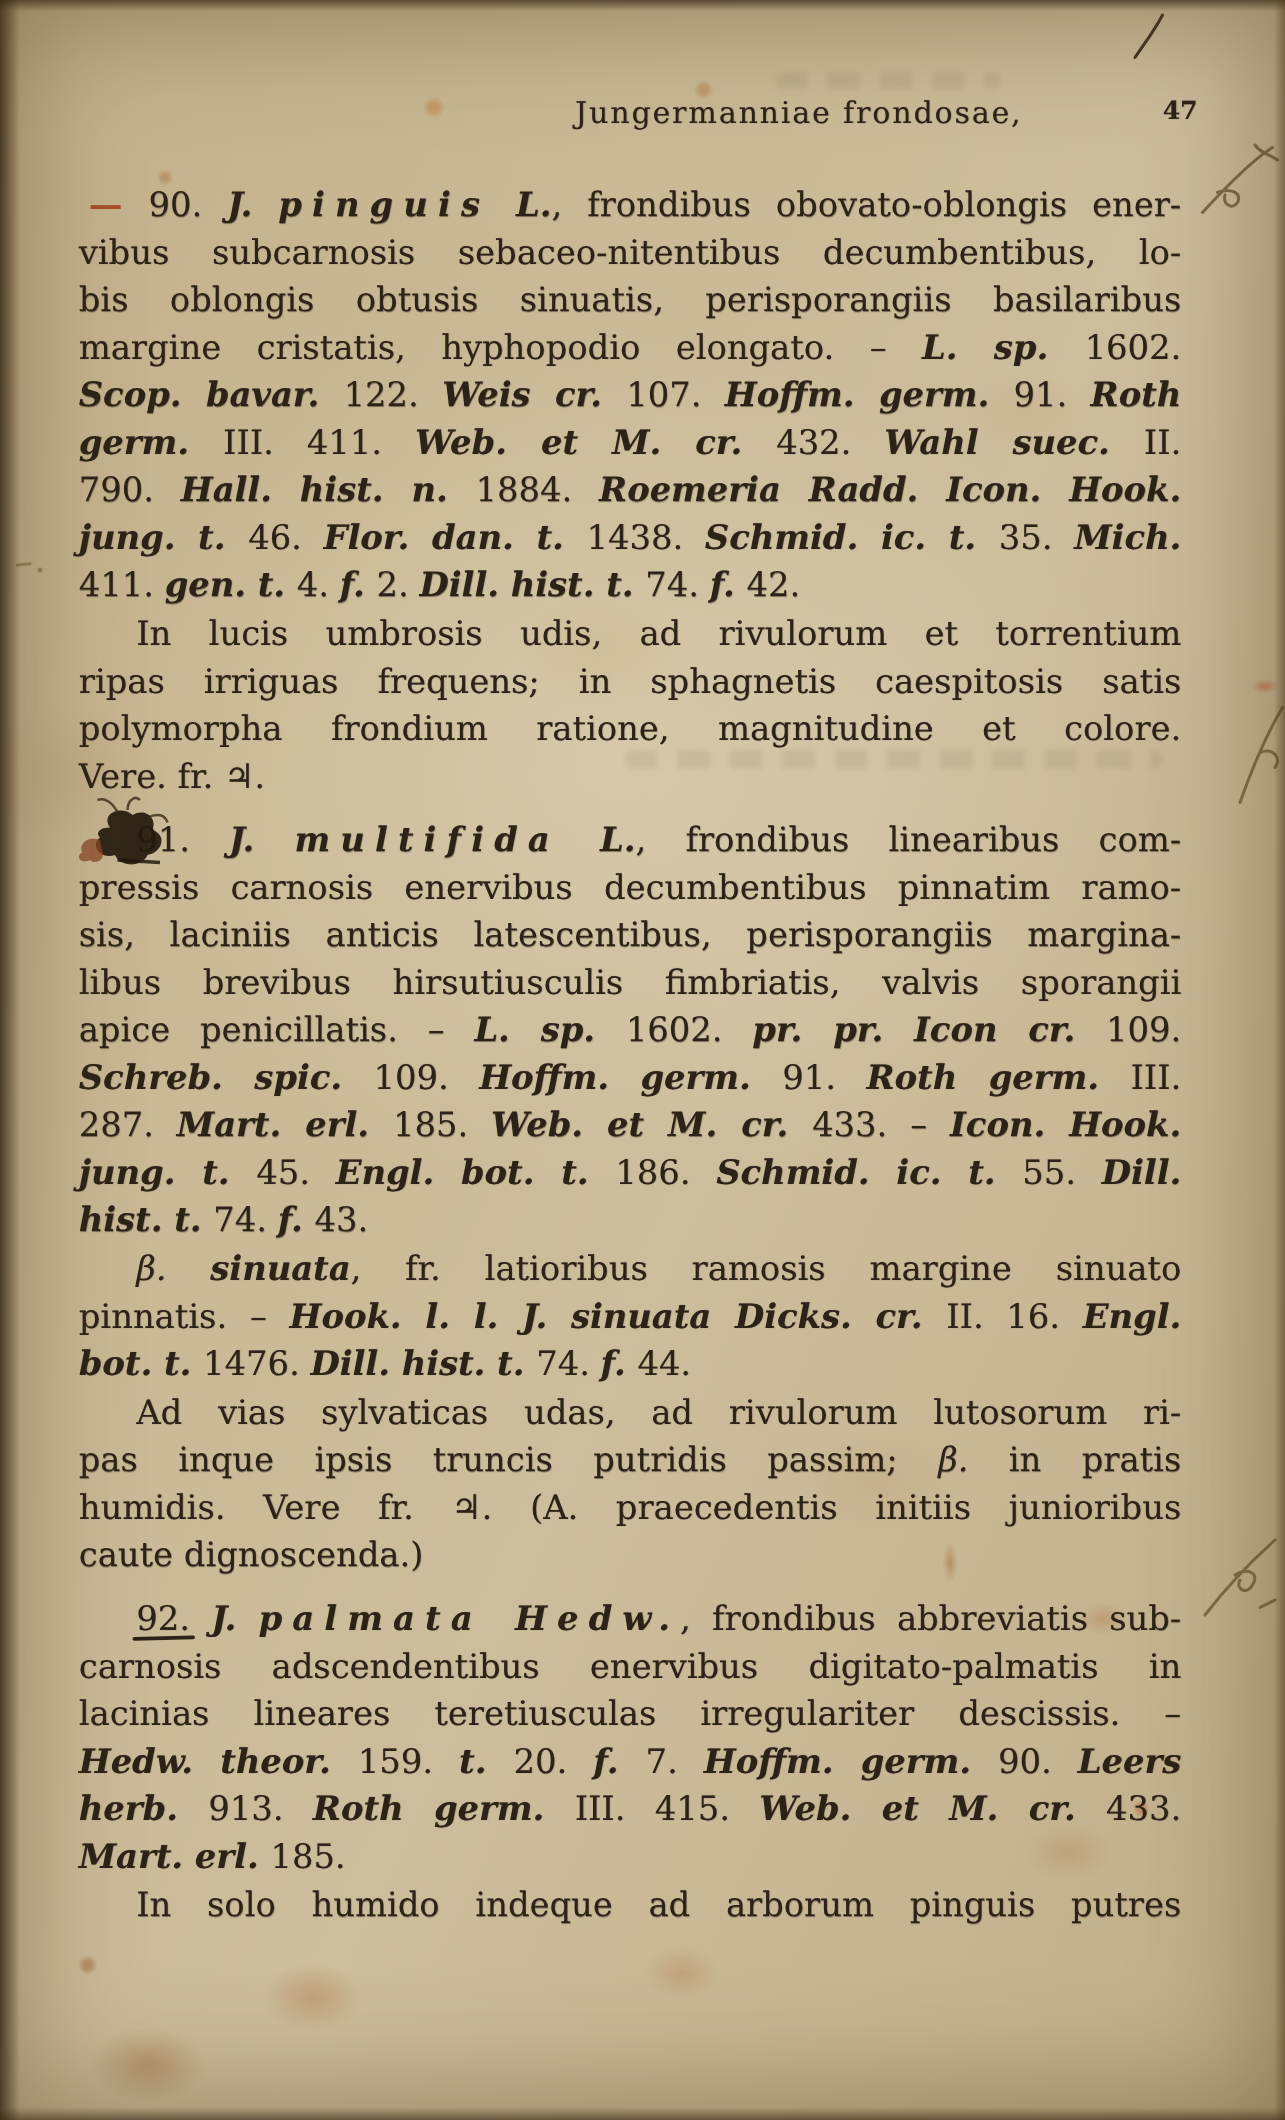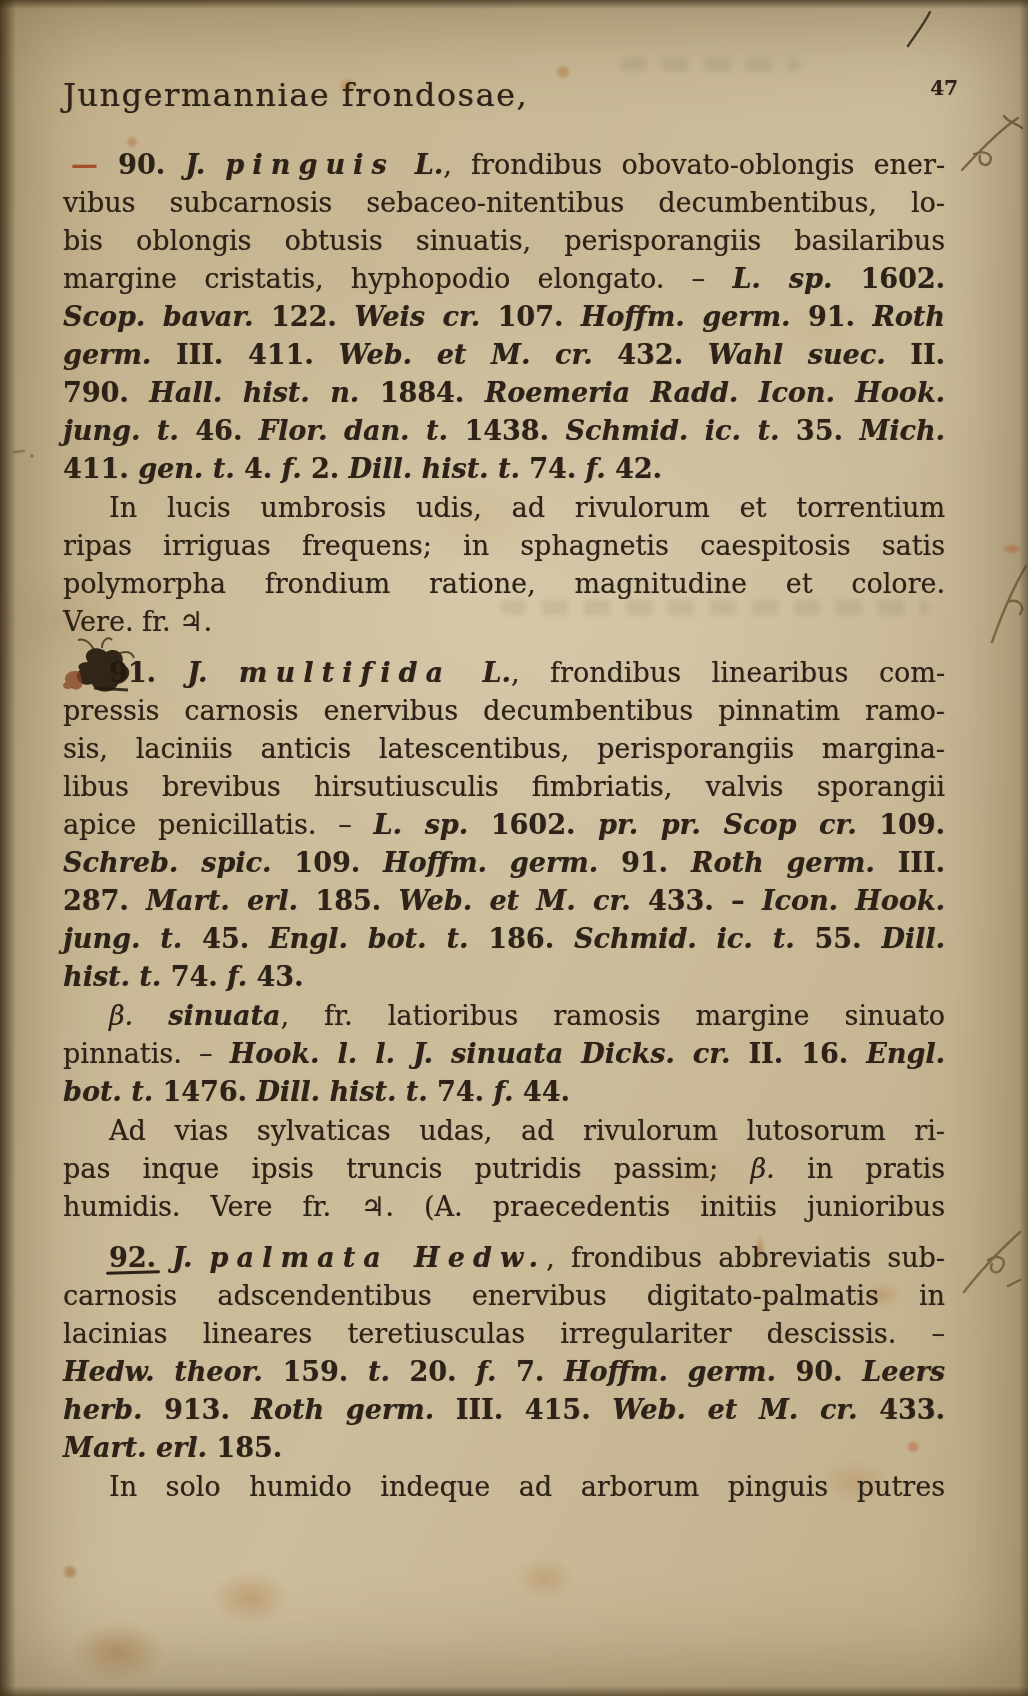--- a/index.html
+++ b/index.html
@@ -45,39 +45,39 @@
     background:linear-gradient(270deg, rgba(58,44,18,.45), rgba(58,44,18,0));}
   .edge-bottom{left:0;right:0;bottom:0;height:10px;
     background:linear-gradient(0deg, rgba(38,27,12,.55), rgba(38,27,12,0));}
   .ghost{position:absolute;pointer-events:none;filter:blur(2px);border-radius:8px;
     background:repeating-linear-gradient(90deg, rgba(110,100,70,.12) 0 26px, rgba(110,100,70,0) 26px 42px);}
   .ghost1{left:500px;top:600px;width:430px;height:15px;}
   .ghost2{left:620px;top:58px;width:180px;height:13px;}
 
   
   .header{position:absolute;left:63px;right:70px;top:76px;height:40px;}
-  .title{display:block;text-align:left;padding-right:140px;
-    font-size:32px;letter-spacing:1.5px;
+  .title{display:block;text-align:right;padding-right:140px;
+    font-size:24px;letter-spacing:1.5px;
     text-shadow:0.4px 0.4px 0.8px rgba(44,34,23,.5);}
   .pageno{position:absolute;right:0;top:0;font-size:20px;font-weight:bold;
     text-shadow:0.4px 0.4px 0.8px rgba(44,34,23,.5);}
 
   
   .text-block{position:absolute;left:63px;width:882px;top:146px;
     font-size:27px;}
   .para{margin:0;}
   .para.k-entry{margin-top:13px;}
   .para.k-flush{margin-top:1px;}
   .para:first-child{margin-top:0;}
   .line{height:38px;line-height:38px;white-space:nowrap;overflow:visible;
     text-shadow:0.35px 0.35px 0.7px rgba(44,34,23,.5);}
   .line.j{text-align:justify;text-align-last:justify;}
   .line.ind-std{text-indent:46px;}
   .line.ind-sm{text-indent:8px;}
-  .b{font-weight:bold;}
+  .b{font-weight:normal;}
   .bi{font-weight:bold;font-style:italic;}
   .gi{font-style:italic;}
   .ls{letter-spacing:0.30em;}
   .red{color:#a8502a;font-weight:bold;text-shadow:none;}
   .sym{font-family:"DejaVu Sans","Liberation Sans",sans-serif;font-weight:600;}
   .u{position:relative;}
   .u::after{content:"";position:absolute;left:-3px;right:-4px;bottom:-1px;height:3px;
     background:#2c2217;border-radius:2px;transform:rotate(-1.5deg);}
 
   .annot{position:absolute;pointer-events:none;}
@@ -112,35 +112,36 @@
         <div class="line j ind-std"><span>In lucis umbrosis udis, ad rivulorum et torrentium</span></div>
         <div class="line j"><span>ripas irriguas frequens; in sphagnetis caespitosis satis</span></div>
         <div class="line j"><span>polymorpha frondium ratione, magnitudine et colore.</span></div>
         <div class="line"><span>Vere. fr. </span><span class="sym">♃</span><span>.</span></div>
       </div>
       <div class="para k-entry">
         <div class="line j ind-std"><span class="b">91. </span><span class="bi">J. </span><span class="bi ls">multifida</span><span class="bi"> L.</span><span>, frondibus linearibus com-</span></div>
         <div class="line j"><span>pressis carnosis enervibus decumbentibus pinnatim ramo-</span></div>
         <div class="line j"><span>sis, laciniis anticis latescentibus, perisporangiis margina-</span></div>
         <div class="line j"><span>libus brevibus hirsutiusculis fimbriatis, valvis sporangii</span></div>
-        <div class="line j"><span>apice penicillatis. – </span><span class="bi">L. sp. </span><span class="b">1602. </span><span class="bi">pr. pr. Scop cr. </span><span class="b">109.</span></div>
+        <div class="line j"><span>apice penicillatis. – </span><span class="bi">L. sp. </span><span class="b">1602. </span><span class="bi">pr. pr. Icon cr. </span><span class="b">109.</span></div>
         <div class="line j"><span class="bi">Schreb. spic. </span><span class="b">109. </span><span class="bi">Hoffm. germ. </span><span class="b">91. </span><span class="bi">Roth germ. </span><span class="b">III.</span></div>
         <div class="line j"><span class="b">287. </span><span class="bi">Mart. erl. </span><span class="b">185. </span><span class="bi">Web. et M. cr. </span><span class="b">433. – </span><span class="bi">Icon. Hook.</span></div>
         <div class="line j"><span class="bi">jung. t. </span><span class="b">45. </span><span class="bi">Engl. bot. t. </span><span class="b">186. </span><span class="bi">Schmid. ic. t. </span><span class="b">55. </span><span class="bi">Dill.</span></div>
         <div class="line"><span class="bi">hist. t. </span><span class="b">74. </span><span class="bi">f. </span><span class="b">43.</span></div>
       </div>
       <div class="para k-flush">
         <div class="line j ind-std"><span class="gi">β. </span><span class="bi">sinuata</span><span>, fr. latioribus ramosis margine sinuato</span></div>
         <div class="line j"><span>pinnatis. – </span><span class="bi">Hook. l. l. J. sinuata Dicks. cr. </span><span class="b">II. 16. </span><span class="bi">Engl.</span></div>
         <div class="line"><span class="bi">bot. t. </span><span class="b">1476. </span><span class="bi">Dill. hist. t. </span><span class="b">74. </span><span class="bi">f. </span><span class="b">44.</span></div>
       </div>
       <div class="para k-flush">
         <div class="line j ind-std"><span>Ad vias sylvaticas udas, ad rivulorum lutosorum ri-</span></div>
         <div class="line j"><span>pas inque ipsis truncis putridis passim; </span><span class="gi">β.</span><span> in pratis</span></div>
         <div class="line j"><span>humidis. Vere fr. </span><span class="sym">♃</span><span>. (A. praecedentis initiis junioribus</span></div>
+        <div class="line"><span>caute dignoscenda.)</span></div>
       </div>
       <div class="para k-entry">
         <div class="line j ind-std"><span class="b u">92.</span><span> </span><span class="bi">J. </span><span class="bi ls">palmata </span><span class="bi ls">Hedw.</span><span>, frondibus abbreviatis sub-</span></div>
         <div class="line j"><span>carnosis adscendentibus enervibus digitato-palmatis in</span></div>
         <div class="line j"><span>lacinias lineares teretiusculas irregulariter descissis. –</span></div>
         <div class="line j"><span class="bi">Hedw. theor. </span><span class="b">159. </span><span class="bi">t. </span><span class="b">20. </span><span class="bi">f. </span><span class="b">7. </span><span class="bi">Hoffm. germ. </span><span class="b">90. </span><span class="bi">Leers</span></div>
         <div class="line j"><span class="bi">herb. </span><span class="b">913. </span><span class="bi">Roth germ. </span><span class="b">III. 415. </span><span class="bi">Web. et M. cr. </span><span class="b">433.</span></div>
         <div class="line"><span class="bi">Mart. erl. </span><span class="b">185.</span></div>
       </div>
       <div class="para k-flush">

